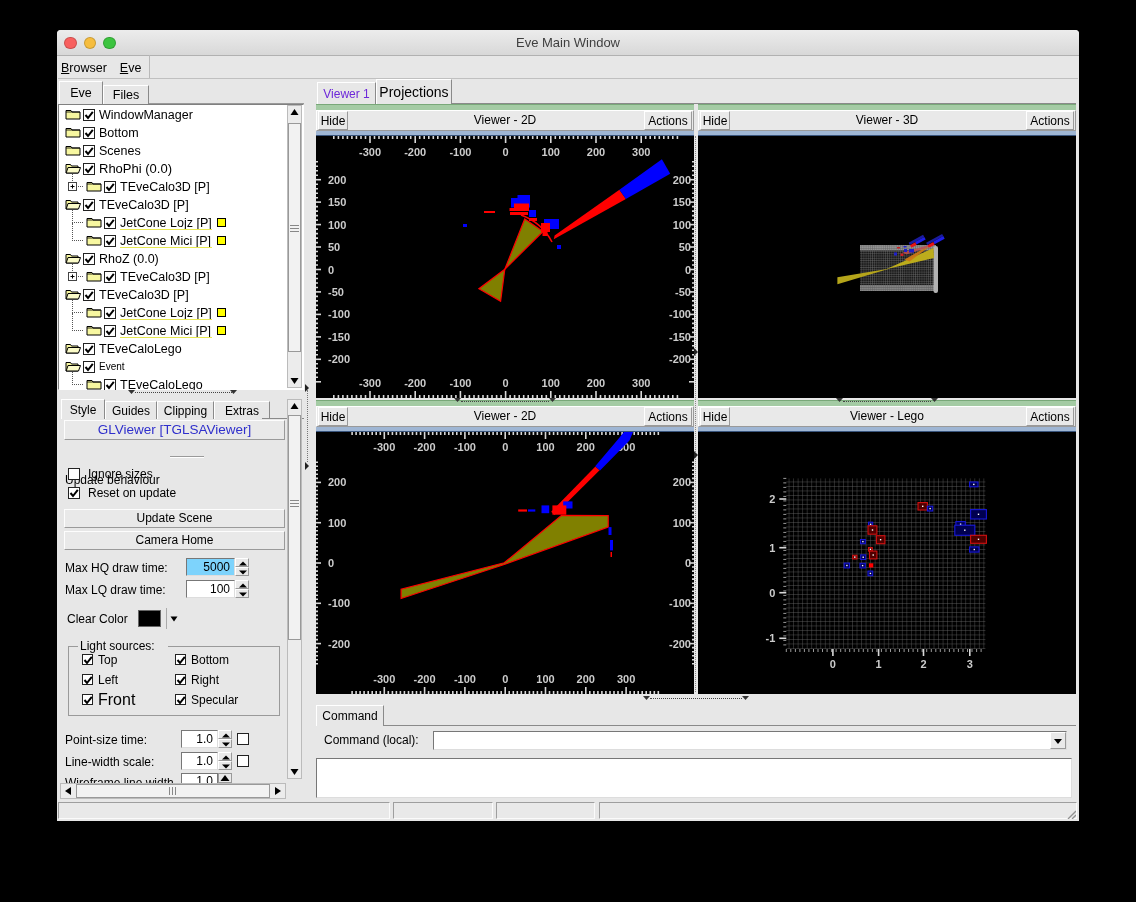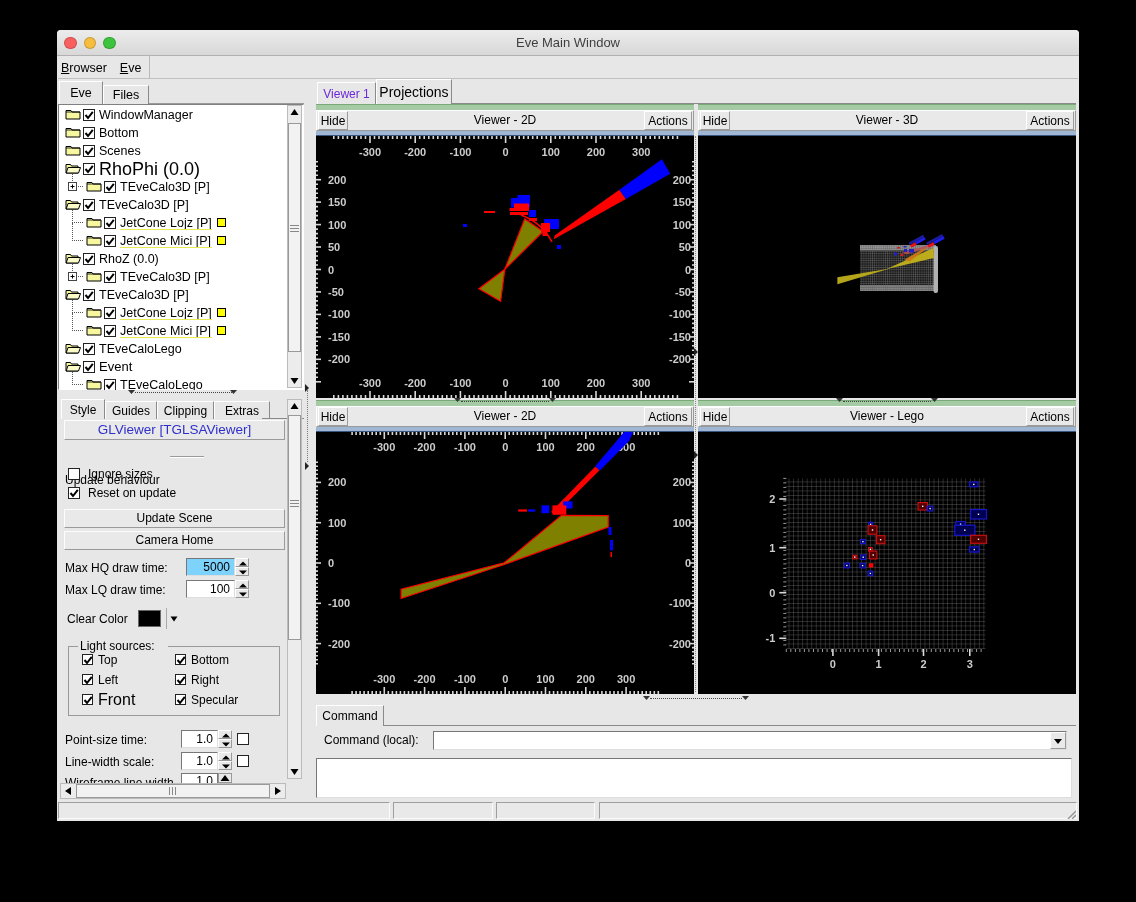--- a/index.html
+++ b/index.html
@@ -59,21 +59,21 @@
       <svg width="17" height="14" viewBox="0 0 17 14">
         <path d="M1 3.5 L1 12 L13 12 L13 5 L6.5 5 L5.5 3.5 Z" fill="#f7f7a0" stroke="#000" stroke-width="1"></path>
         <path d="M3 6.5 L15.5 6.5 L13.5 12 L1.2 12 Z" fill="#fbfbc8" stroke="#000" stroke-width="1"></path>
       </svg>
     </div>
     <div style="position:absolute;left:83px;top:163px;width:12px;height:12px;background:#fff;border:1px solid #222;box-sizing:border-box;">
       <svg width="12" height="12" style="position:absolute;left:-1px;top:-1px">
         <path d="M2.5 6 L5 9 L9.8 2.8" stroke="#000" stroke-width="2" fill="none"></path>
       </svg>
     </div>
-    <div style="position:absolute;left:99px;top:162px;width:160px;height:14px;font-size:18px;color:#000;line-height:14px;white-space:nowrap;">RhoPhi (0.0)</div>
+    <div style="position:absolute;left:99px;top:162px;width:160px;height:14px;font-size:13px;color:#000;line-height:14px;white-space:nowrap;">RhoPhi (0.0)</div>
     <div style="position:absolute;left:72px;top:174px;width:1px;height:13px;border-left:1px dotted #555;"></div>
     <div style="position:absolute;left:72px;top:186px;width:11px;height:1px;border-top:1px dotted #555;"></div>
     <div style="position:absolute;left:68px;top:182px;width:9px;height:9px;background:#fff;border:1px solid #444;box-sizing:border-box;">
       <svg width="7" height="7" style="position:absolute;left:0;top:0">
         <path d="M3.5 1.5 V5.5 M1.5 3.5 H5.5" stroke="#000" stroke-width="1"></path>
       </svg>
     </div>
     <div style="position:absolute;left:86px;top:179px;width:17px;height:14px;">
       <svg width="17" height="14" viewBox="0 0 17 14">
         <path d="M1 3.5 L1 12 L15 12 L15 5 L7 5 L6 3.5 Z" fill="#f7f7a0" stroke="#000" stroke-width="1"></path>
@@ -221,21 +221,21 @@
       <svg width="17" height="14" viewBox="0 0 17 14">
         <path d="M1 3.5 L1 12 L13 12 L13 5 L6.5 5 L5.5 3.5 Z" fill="#f7f7a0" stroke="#000" stroke-width="1"></path>
         <path d="M3 6.5 L15.5 6.5 L13.5 12 L1.2 12 Z" fill="#fbfbc8" stroke="#000" stroke-width="1"></path>
       </svg>
     </div>
     <div style="position:absolute;left:83px;top:361px;width:12px;height:12px;background:#fff;border:1px solid #222;box-sizing:border-box;">
       <svg width="12" height="12" style="position:absolute;left:-1px;top:-1px">
         <path d="M2.5 6 L5 9 L9.8 2.8" stroke="#000" stroke-width="2" fill="none"></path>
       </svg>
     </div>
-    <div style="position:absolute;left:99px;top:360px;width:160px;height:14px;font-size:13px;color:#000;line-height:14px;white-space:nowrap;">Event</div>
+    <div style="position:absolute;left:99px;top:360px;width:160px;height:14px;font-size:10px;color:#000;line-height:14px;white-space:nowrap;">Event</div>
     <div style="position:absolute;left:72px;top:372px;width:1px;height:13px;border-left:1px dotted #555;"></div>
     <div style="position:absolute;left:72px;top:384px;width:11px;height:1px;border-top:1px dotted #555;"></div>
     <div style="position:absolute;left:86px;top:377px;width:17px;height:14px;">
       <svg width="17" height="14" viewBox="0 0 17 14">
         <path d="M1 3.5 L1 12 L15 12 L15 5 L7 5 L6 3.5 Z" fill="#f7f7a0" stroke="#000" stroke-width="1"></path>
         <path d="M1 5 L15 5" stroke="#000" stroke-width="0.8"></path>
       </svg>
     </div>
     <div style="position:absolute;left:104px;top:379px;width:12px;height:12px;background:#fff;border:1px solid #222;box-sizing:border-box;">
       <svg width="12" height="12" style="position:absolute;left:-1px;top:-1px">

